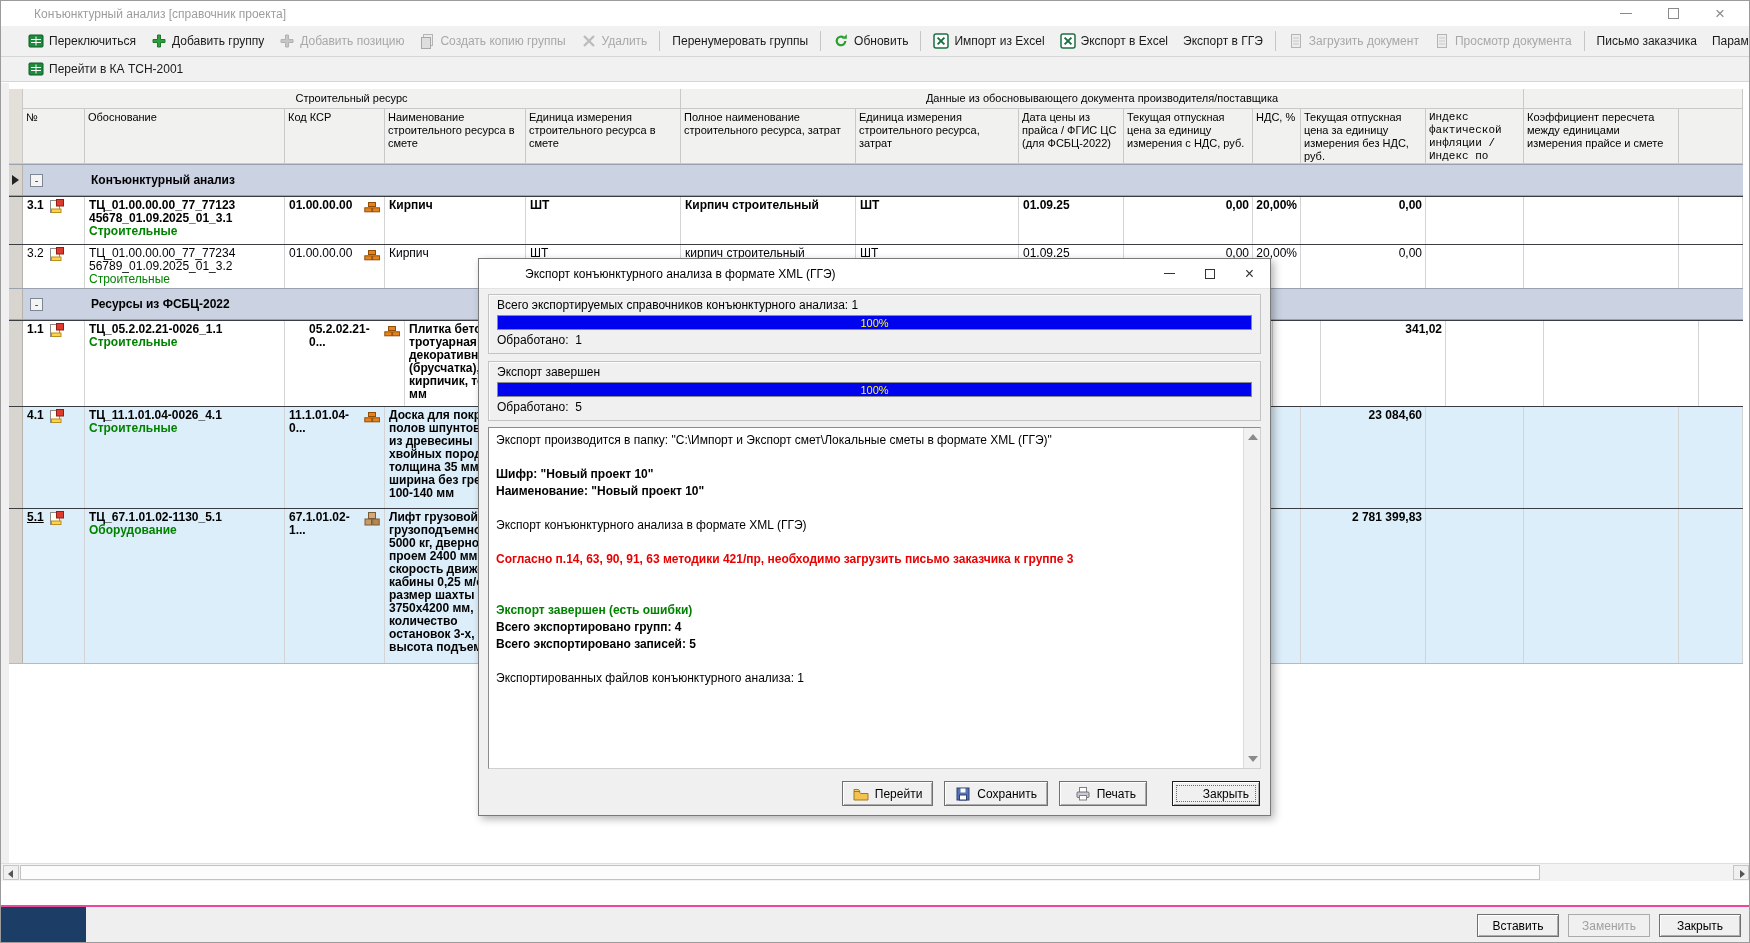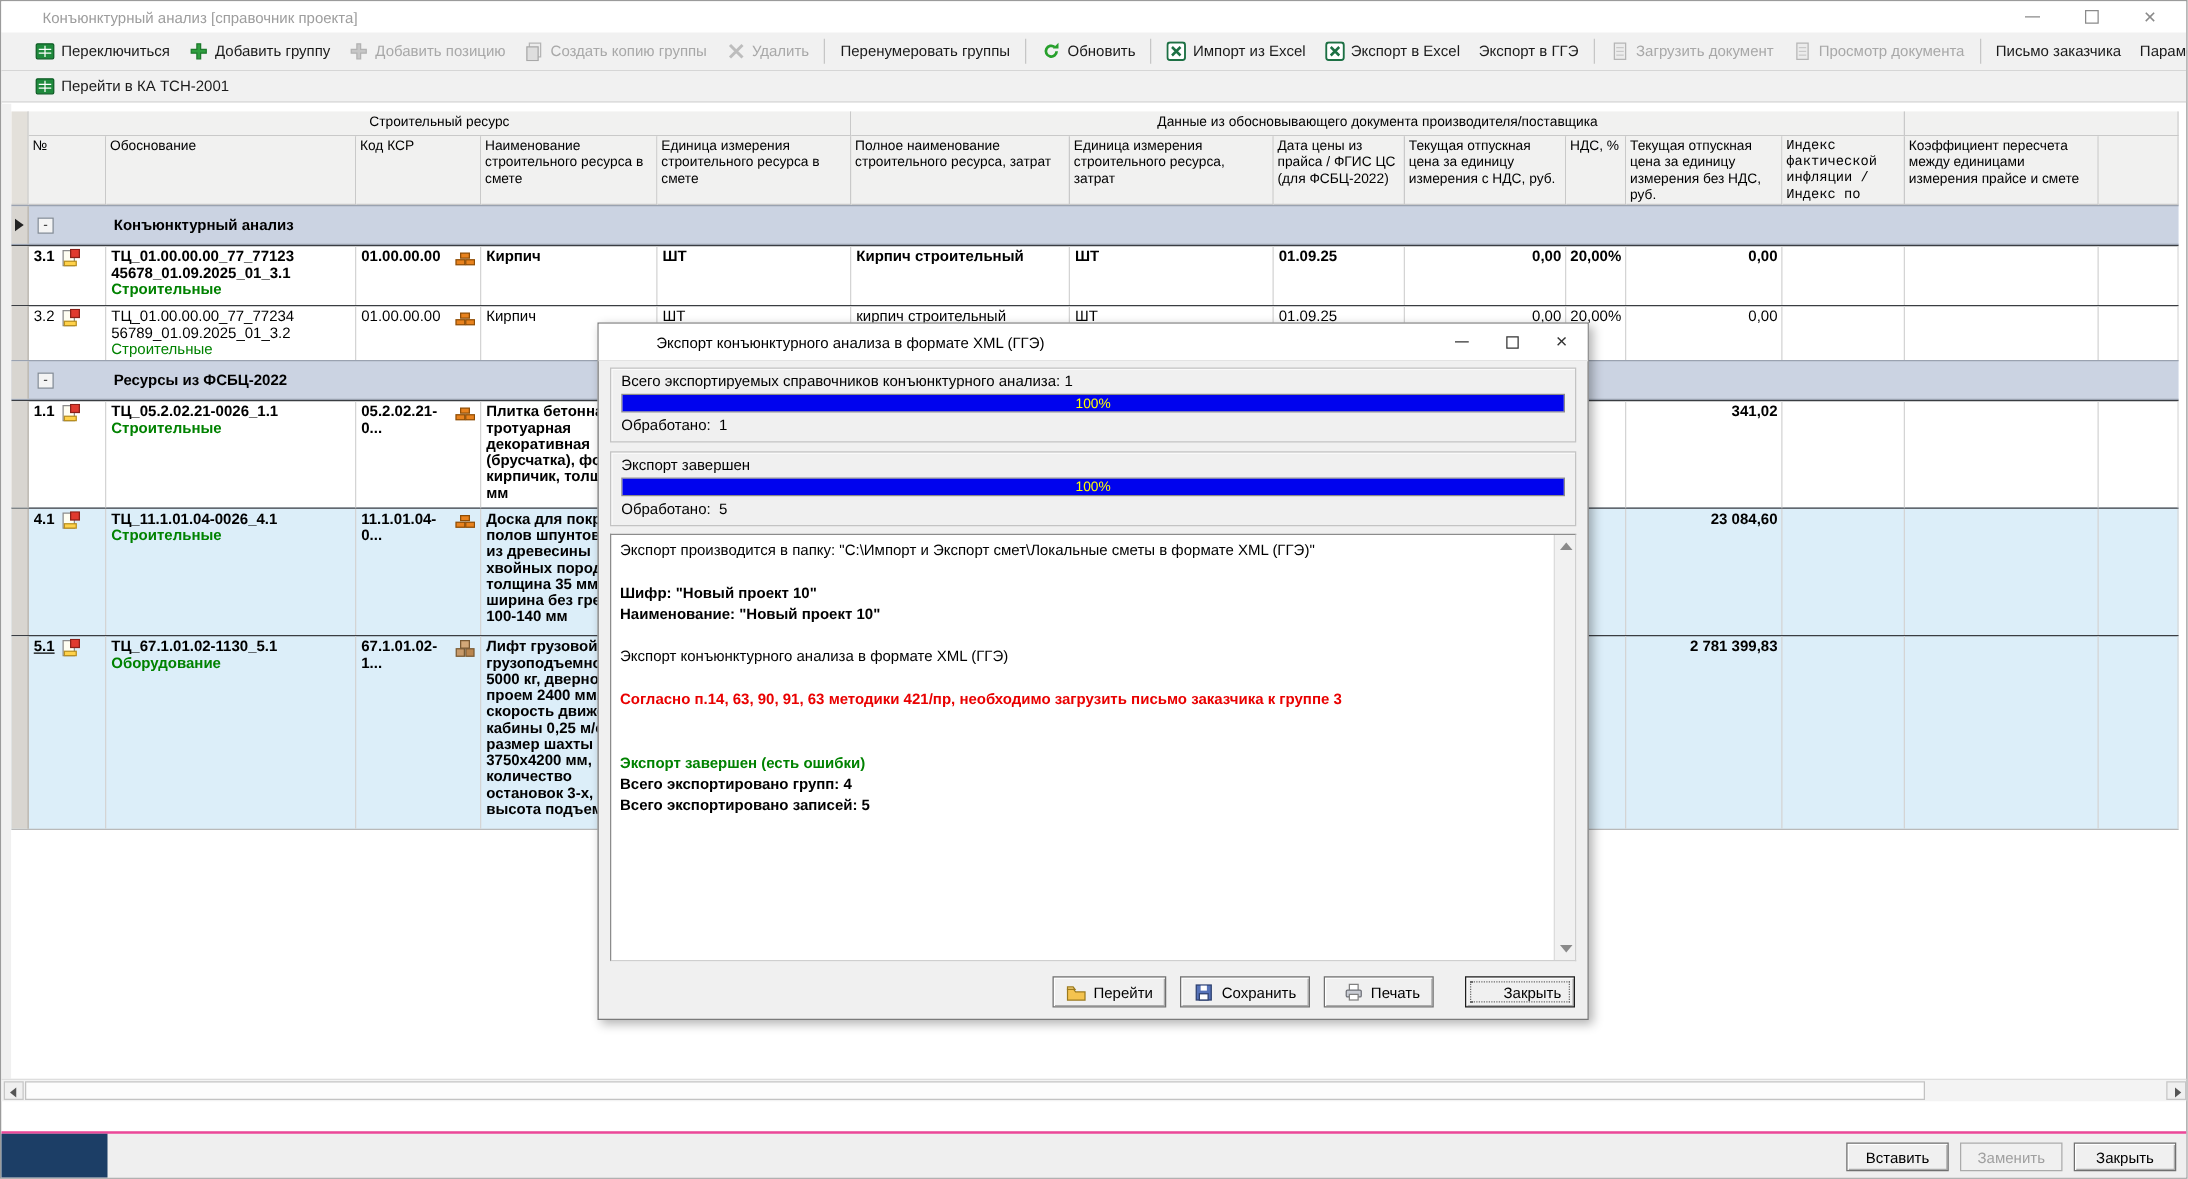--- a/index.html
+++ b/index.html
@@ -333,21 +333,21 @@
             <span class="ic ic16"><svg width="16" height="16" viewBox="0 0 16 16" xmlns="http://www.w3.org/2000/svg">
                 <rect x="2.5" y="1.5" width="9" height="12" fill="#fffef2" stroke="#8c8c8c"></rect>
                 <rect x="8.5" y="0.5" width="7" height="6.5" fill="#e03a2f" stroke="#8c2018"></rect>
                 <rect x="3.5" y="10" width="9.5" height="3.5" fill="#ffd24a" stroke="#b98f1f"></rect>
               </svg></span>
           </div>
           <div class="c" style="width: 200px;">
             <div class="pre">ТЦ_05.2.02.21-0026_1.1</div>
             <div class="cat">Строительные</div>
           </div>
-          <div class="c ksrcell" style="width: 100px;">
+          <div class="c ksrcell" style="width: 100px; margin-left: 20px;">
             <span>05.2.02.21-0...</span>
             <span class="ic ic16"><svg width="16" height="16" viewBox="0 0 16 16" xmlns="http://www.w3.org/2000/svg">
                 <rect x="4.5" y="3.5" width="7" height="4" fill="#e8821e" stroke="#8f4d05"></rect>
                 <rect x="0.8" y="8.8" width="7" height="4" fill="#e8821e" stroke="#8f4d05"></rect>
                 <rect x="8.6" y="8.8" width="7" height="4" fill="#e8821e" stroke="#8f4d05"></rect>
               </svg></span>
           </div>
           <div class="c wrap" style="width: 141px;">Плитка бетонная тротуарная декоративная (брусчатка), форма кирпичик, толщина 60 мм</div>
           <div class="c" style="width: 155px;"></div>
           <div class="c wrap" style="width: 175px;"></div>
@@ -491,20 +491,21 @@
         <div class="logline">&nbsp;</div>
         <div class="logline">Экспорт конъюнктурного анализа в формате XML (ГГЭ)</div>
         <div class="logline">&nbsp;</div>
         <div class="logline error">Согласно п.14, 63, 90, 91, 63 методики 421/пр, необходимо загрузить письмо заказчика к группе 3</div>
         <div class="logline">&nbsp;</div>
         <div class="logline">&nbsp;</div>
         <div class="logline success">Экспорт завершен (есть ошибки)</div>
         <div class="logline bold">Всего экспортировано групп: 4</div>
         <div class="logline bold">Всего экспортировано записей: 5</div>
         <div class="logline">&nbsp;</div>
+        <div class="logline">Экспортированных файлов конъюнктурного анализа: 1</div>
       </div>
 
     <div class="dlg-buttons" id="dlgbtns">
         <button class="btn">
           <span class="ic ic16"><svg width="16" height="16" viewBox="0 0 16 16" xmlns="http://www.w3.org/2000/svg">
               <path d="M1 5.5h5l1.5 2H15v6.5H1z" fill="#f4c34f" stroke="#9c7a1d"></path>
               <path d="M1 5.5V3.5h4.5L7 5.5z" fill="#f8d57a" stroke="#9c7a1d"></path>
             </svg></span>
           <span>Перейти</span>
         </button>

